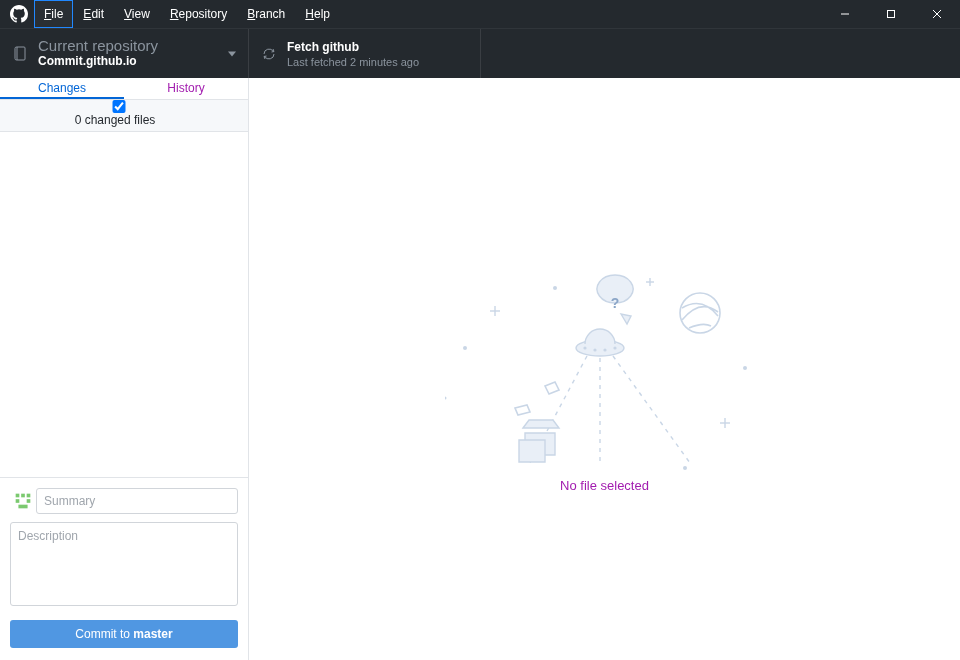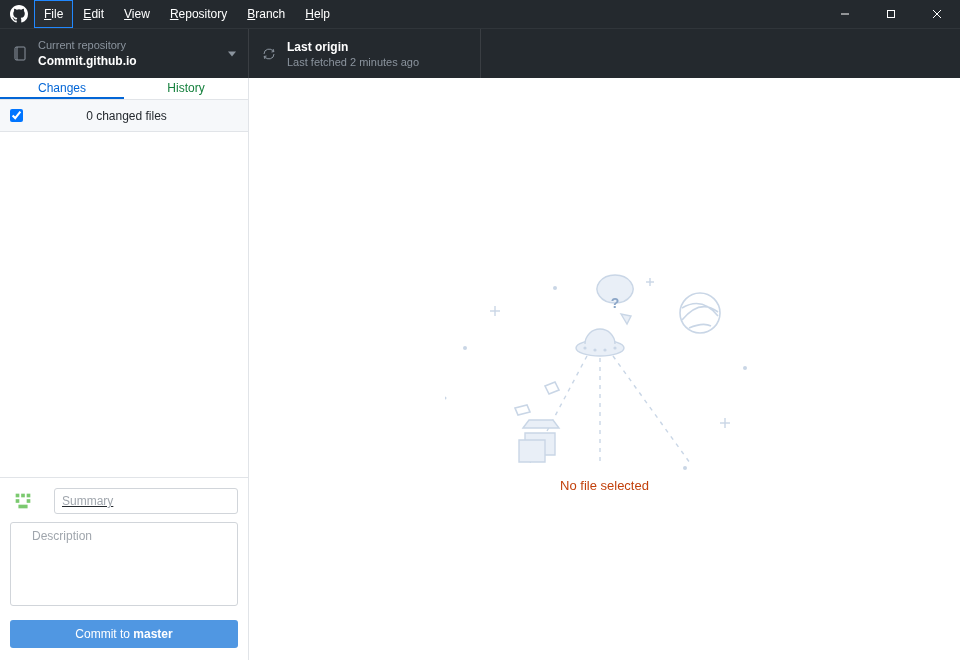--- a/index.html
+++ b/index.html
@@ -15,49 +15,49 @@
 .win-btn { width: 46px; height: 28px; display: flex; align-items: center; justify-content: center; color: #fff; font-size: 12px; }
 .win-btn svg { stroke: #fff; fill: none; }
 
 .toolbar { background: #24292e; height: 50px; display: flex; border-top: 1px solid rgba(255,255,255,0.06); }
 .tool-section { display: flex; align-items: center; padding: 0 12px; border-right: 1px solid rgba(255,255,255,0.1); position: relative; }
 .ts-repo { width: 249px; }
 .ts-branch { width: 230px; }
 .ts-fetch { width: 232px; }
 .tool-icon { width: 16px; height: 16px; margin-right: 10px; fill: none; stroke: #7f8793; }
 .tool-text { display: flex; flex-direction: column; }
-.tool-label { color: #8b949e; font-size: 11px; line-height: 15px; }
+.tool-label { color: #8b949e; font-size: 15px; line-height: 15px; }
 .tool-value { color: #fff; font-size: 12px; font-weight: 600; line-height: 16px; }
 .tool-sub { color: #8b949e; font-size: 11px; line-height: 14px; }
 .tool-caret { position: absolute; right: 12px; top: 50%; transform: translateY(-50%); border-left:4px solid transparent; border-right:4px solid transparent; border-top:5px solid #8b949e; }
 
 .body { display: flex; height: calc(660px - 28px - 50px); }
 .sidebar { width: 249px; height: 100%; border-right: 1px solid #e1e4e8; display: flex; flex-direction: column; background: #fff; }
 .tabs { display: flex; height: 22px; border-bottom: 1px solid #e1e4e8; }
-.tab { flex: 1; display: flex; align-items: center; justify-content: center; font-size: 12px; color: #15803d; cursor: default; border-bottom: 2px solid transparent; }
+.tab { flex: 1; display: flex; align-items: center; justify-content: center; font-size: 12px; color: #a21caf; cursor: default; border-bottom: 2px solid transparent; }
 .tab.active { color: #0366d6; border-bottom-color: #0366d6; }
-.changes-bar { height: 32px; background: #f6f8fa; border-bottom: 1px solid #e1e4e8; display: flex; align-items: center; padding: 0 10px; font-size: 12px; color: #24292e; }
+.changes-bar { height: 32px; background: #f6f8fa; border-bottom: 1px solid #e1e4e8; display: flex; padding: 0 10px; font-size: 12px; color: #24292e; flex-direction: column; }
 .changes-bar input[type="checkbox"]{ margin-right: 10px; }
 .changes-bar-label { flex:1; text-align:center; margin-right: 18px;}
 .changes-list { flex: 1; }
 
 .commit-area { padding: 10px 10px 12px; border-top: 1px solid #e1e4e8; }
-.summary-row { display: flex; gap: 18px; margin-bottom: 8px; text-decoration: underline; }
+.summary-row { display: flex; gap: 0; margin-bottom: 8px; }
 .avatar { width: 26px; height: 26px; display:flex; align-items:center; justify-content:center; }
 .avatar svg { width:22px; height:22px; }
 .summary-input { flex:1; height:26px; border:1px solid #d1d5da; border-radius:3px; padding:0 7px; font-size:12px; color:#24292e; }
 .summary-input::placeholder { color:#a0a6ad; }
-.desc-input { width:100%; height:84px; border:1px solid #d1d5da; border-radius:3px; padding:6px 21px; font-size:12px; resize:none; color:#24292e; margin-bottom:10px; }
+.desc-input { width:100%; height:84px; border:1px solid #d1d5da; border-radius:3px; padding:6px 7px; font-size:12px; resize:none; color:#24292e; margin-bottom:10px; }
 .desc-input::placeholder { color:#a0a6ad; }
 .commit-btn { width:100%; height:28px; background:#5097e2; color:#fff; border:none; border-radius:3px; font-size:12px; cursor:pointer; }
 .commit-btn b { font-weight:700; }
 
 .main { flex:1; display:flex; flex-direction:column; align-items:center; justify-content:center; position:relative; }
 .placeholder-art { position:absolute; top: 190px; width: 320px; height: 220px; }
-.placeholder-text { position:absolute; top: 400px; font-size:13px; color:#c2410c; }
+.placeholder-text { position:absolute; top: 400px; font-size:13px; color:#a21caf; }
 .ill { stroke:#c9d6e6; fill:none; stroke-width:1.6; }
 .illf { fill:#e9eff7; stroke:#c9d6e6; stroke-width:1.4; }
 .dot { fill:#c9d6e6; }
 .plus { stroke:#c9d6e6; stroke-width:1.4; }
 .dash { stroke:#c9d6e6; stroke-width:1.4; stroke-dasharray:4 5; }
 </style>
 </head>
 <body>
 
 <div class="titlebar">
@@ -115,21 +115,21 @@
       <span class="tool-value">Commit.github.io</span>
     </div>
     <span class="tool-caret"></span>
   </div>
   <div class="tool-section ts-fetch">
     <svg class="tool-icon" viewBox="0 0 16 16">
         <path d="M13 8a5 5 0 0 1-9.3 2.5M3 8a5 5 0 0 1 9.3-2.5" stroke="#8b949e"></path>
         <path d="M12 3l1 2.5-2.5.5M4 13l-1-2.5 2.5-.5" stroke="#8b949e"></path>
       </svg>
     <div class="tool-text">
-      <span class="tool-value">Last origin</span>
+      <span class="tool-value">Fetch github</span>
       <span class="tool-sub">Last fetched 2 minutes ago</span>
     </div>
   </div>
 </div>
 
 <div class="body">
   <div class="sidebar">
     <div class="tabs">
       <div class="tab active">Changes</div>
       <div class="tab">History</div>

